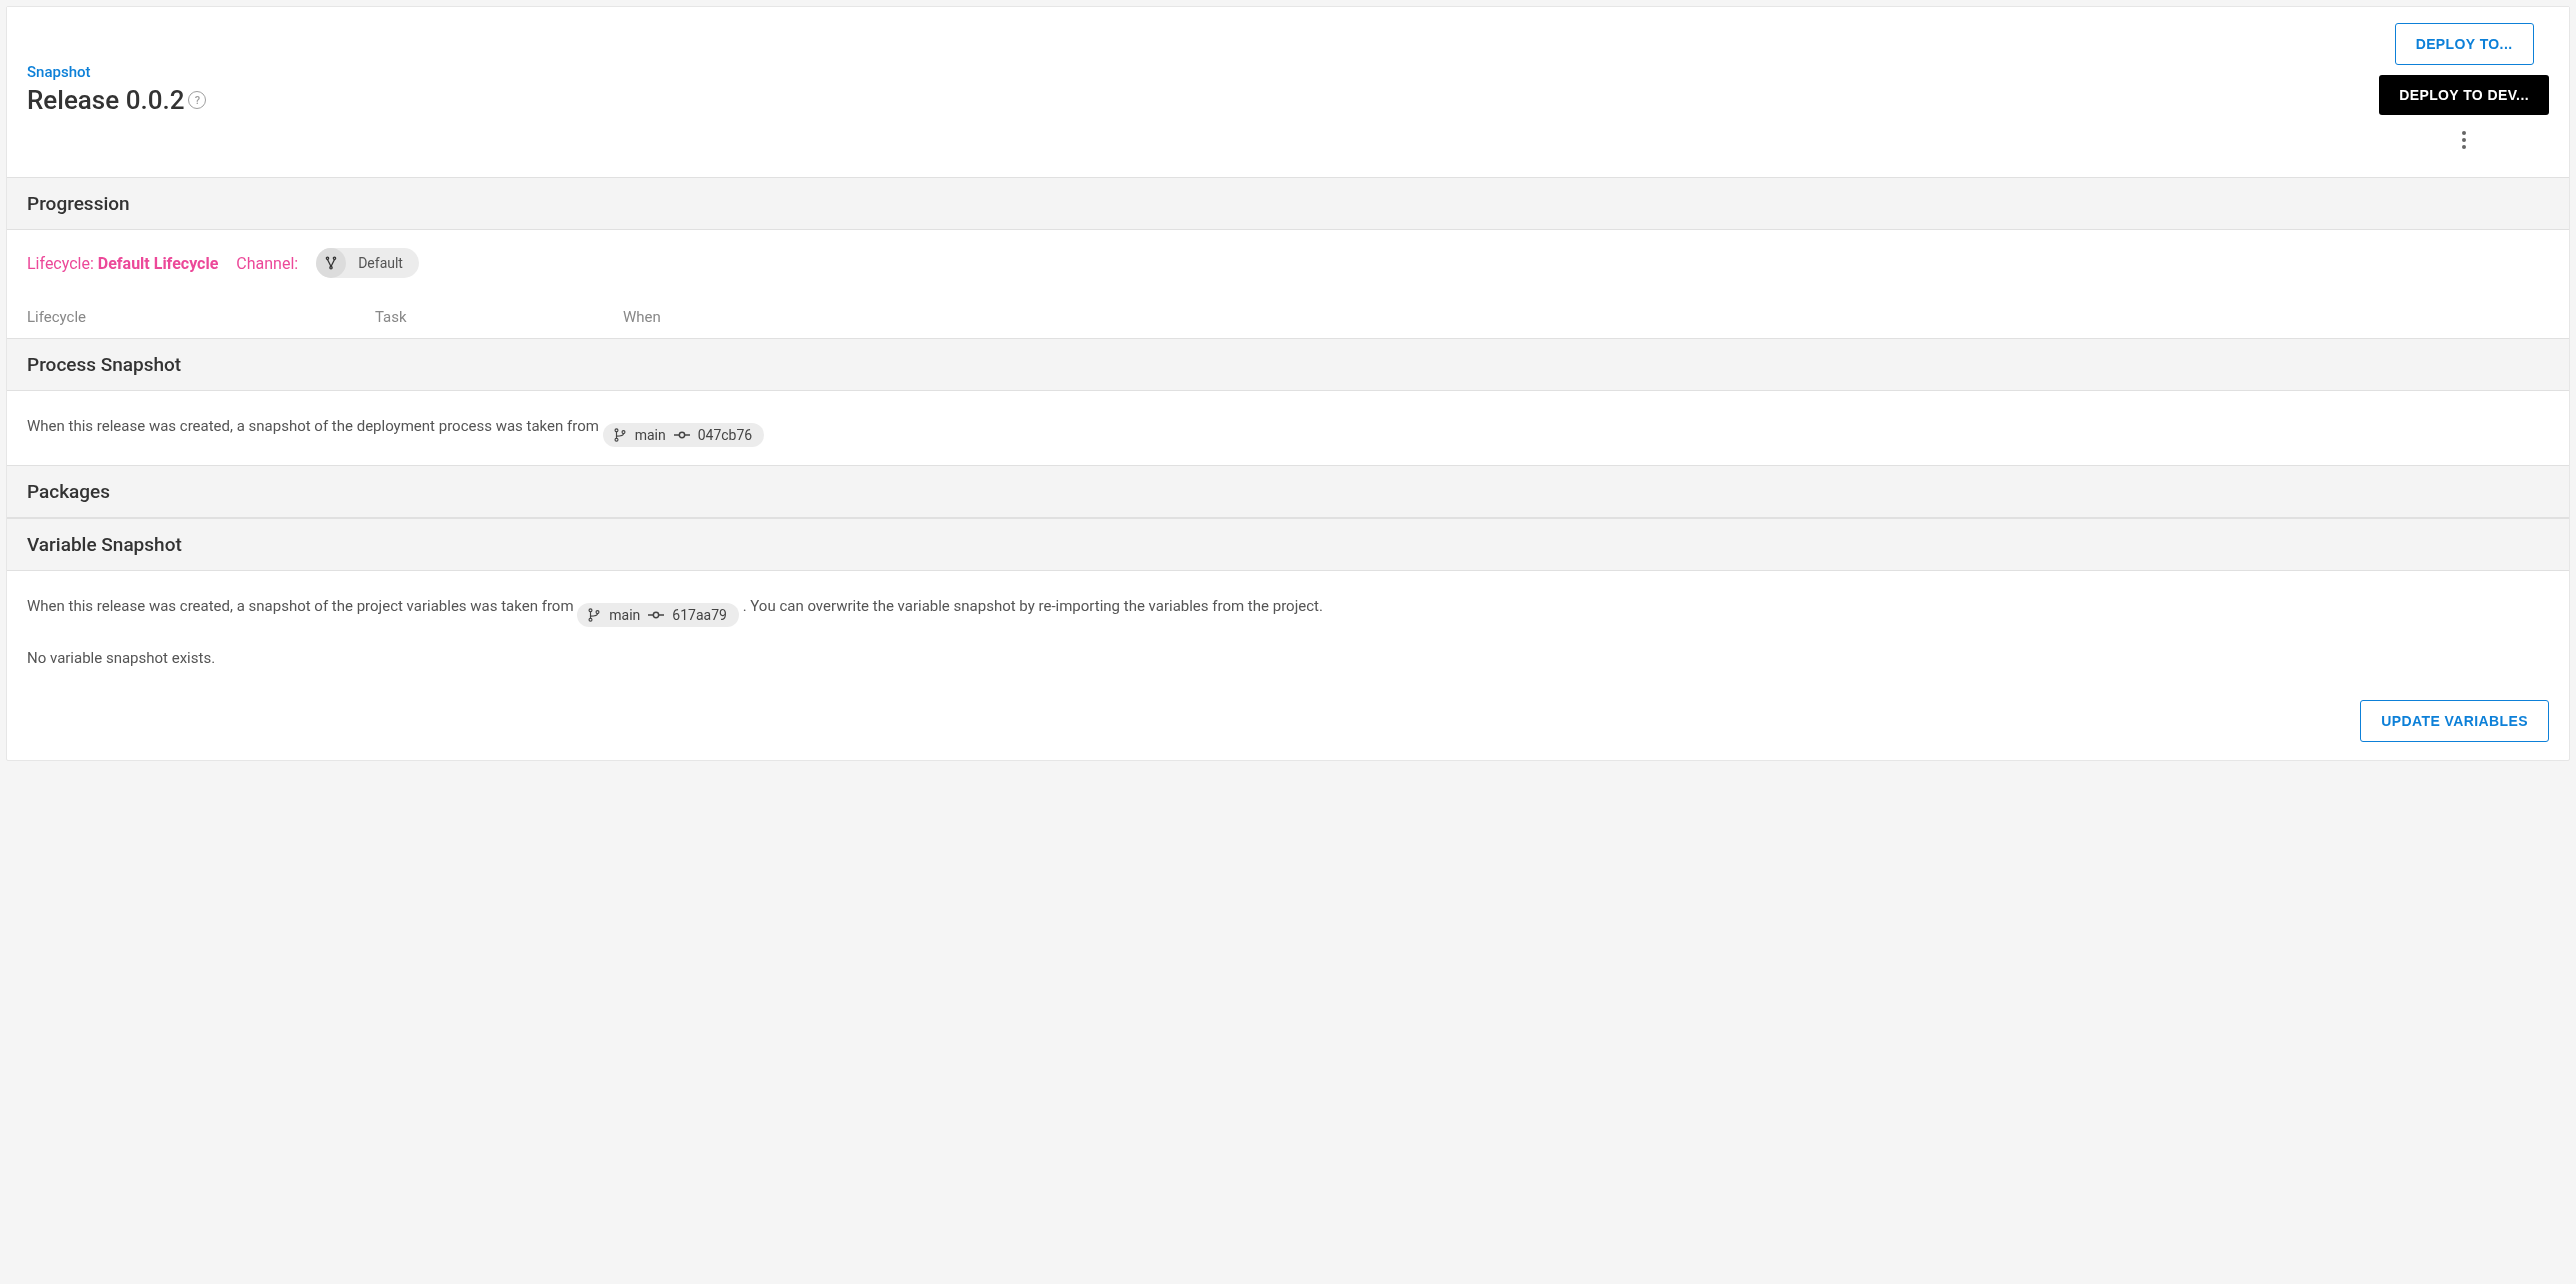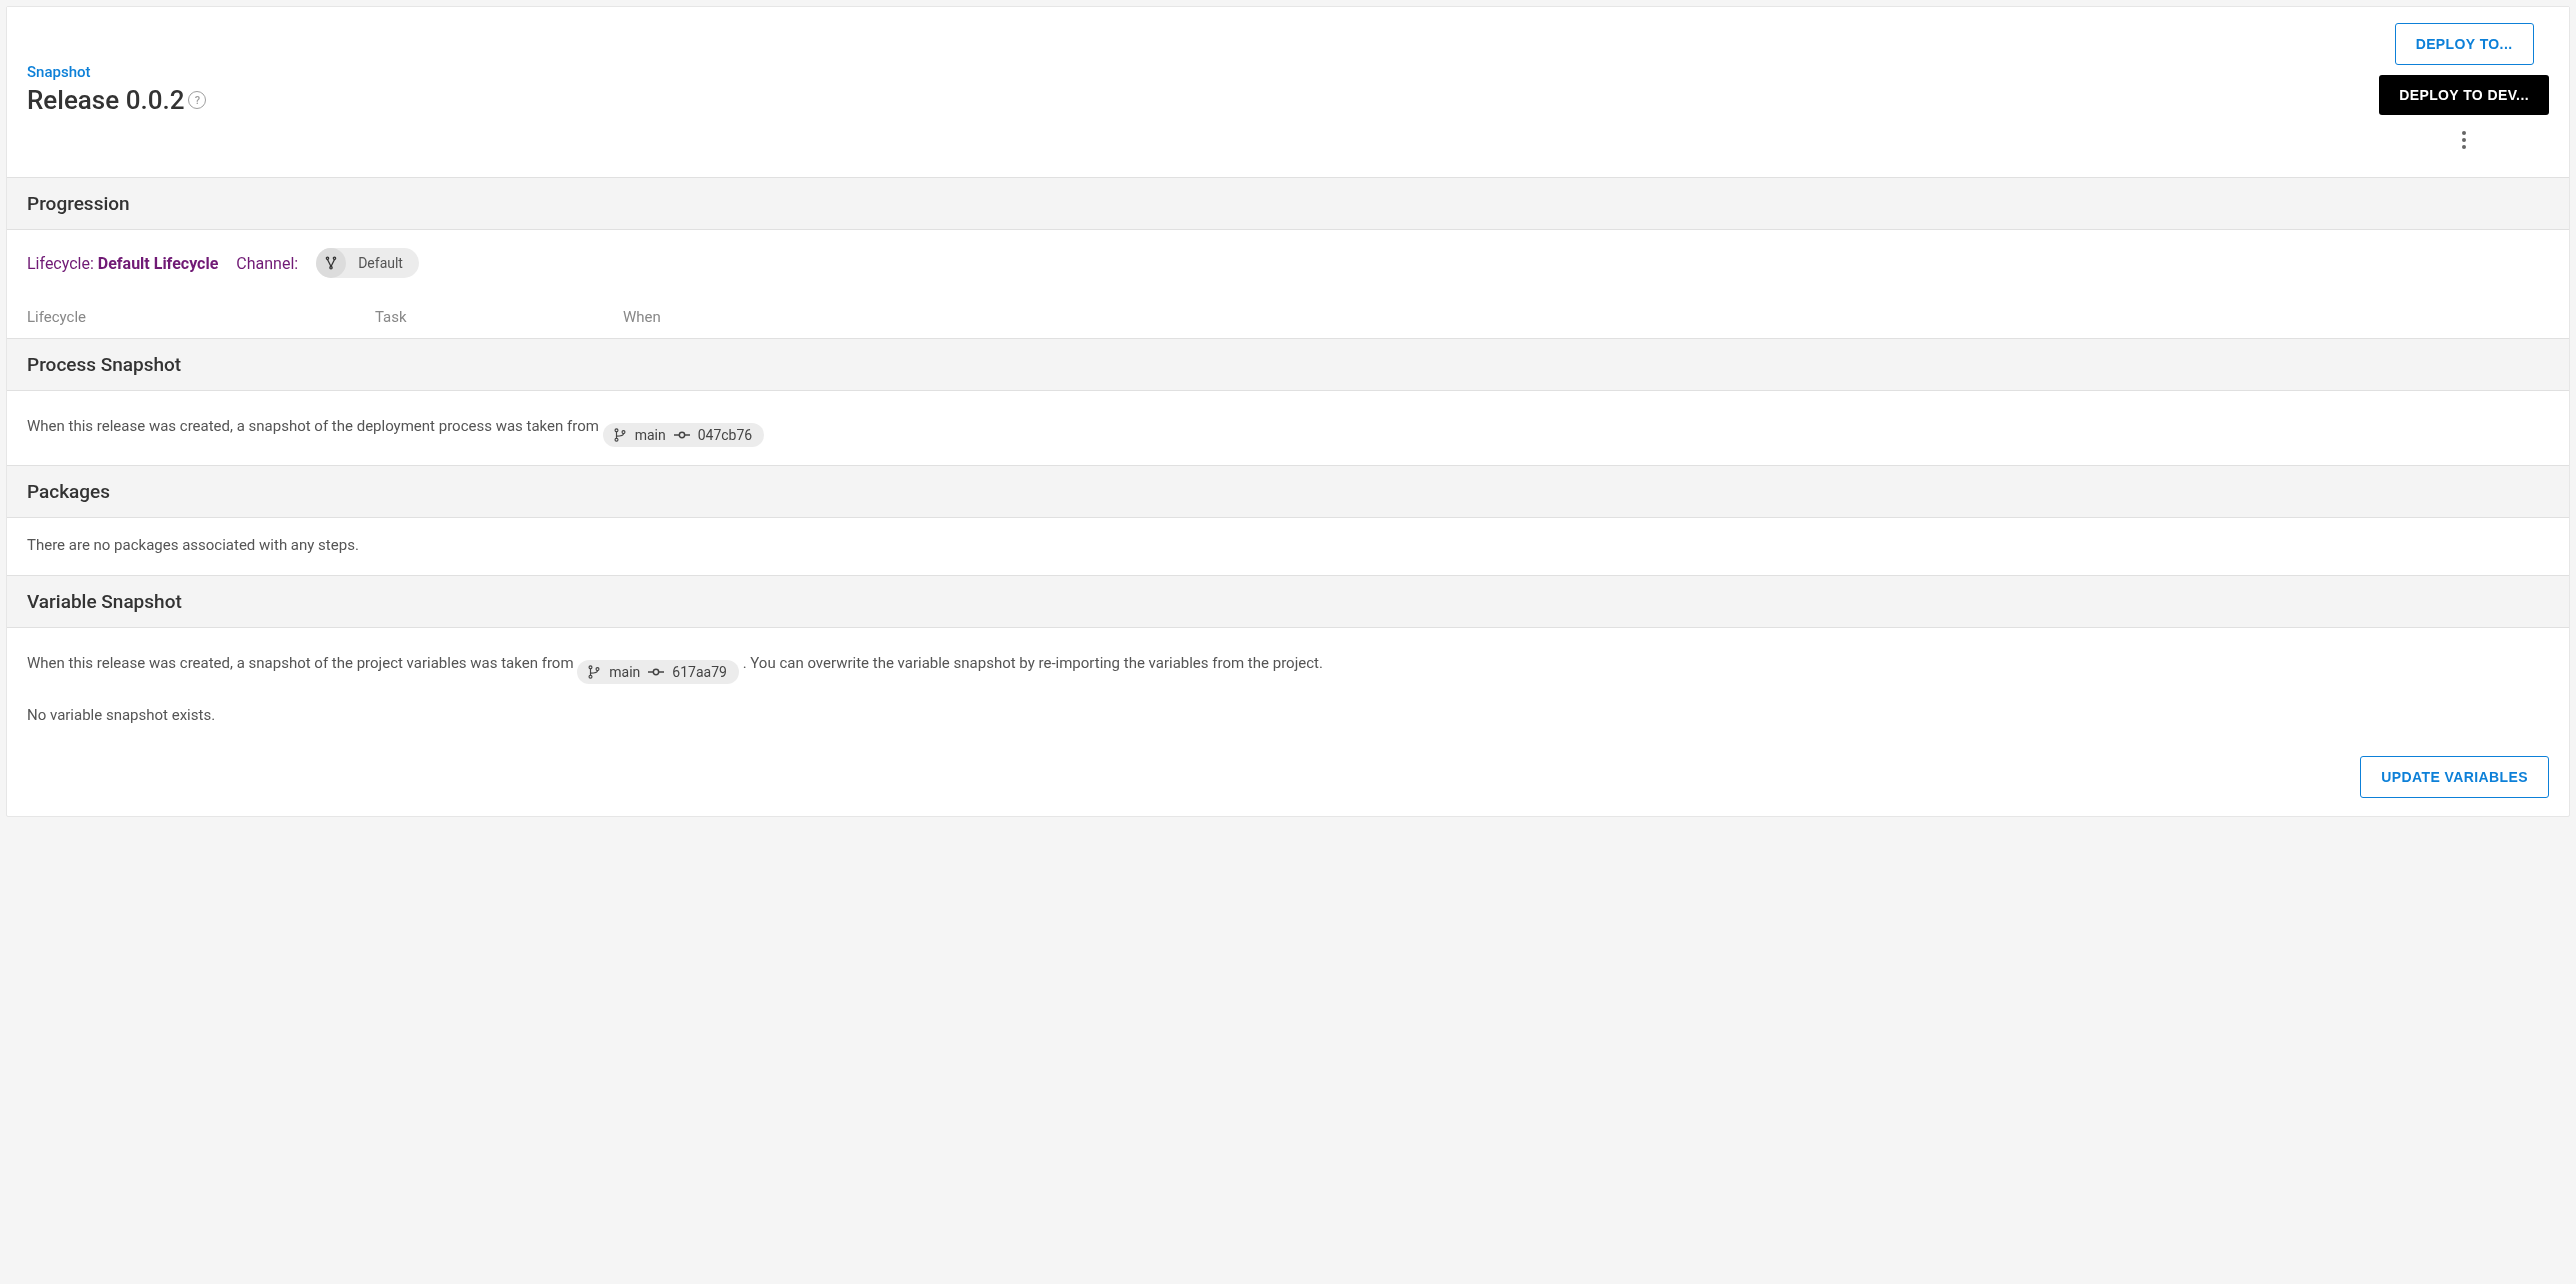--- a/index.html
+++ b/index.html
@@ -104,21 +104,21 @@
     background: #fff;
   }
   .lifecycle-row {
     display: flex;
     align-items: center;
     gap: 18px;
     margin-bottom: 24px;
   }
   .lifecycle-label {
     font-size: 16px;
-    color: #701a75;
+    color: #ec4899;
   }
   .lifecycle-value {
     font-weight: 700;
   }
   .channel-chip {
     display: inline-flex;
     align-items: center;
     background: #ececec;
     border-radius: 20px;
     padding-right: 16px;
@@ -280,23 +280,20 @@
           <circle cx="12" cy="7" r="4"></circle>
           <line x1="0" y1="7" x2="8" y2="7"></line>
           <line x1="16" y1="7" x2="24" y2="7"></line>
         </svg>
       </span>
       <span>047cb76</span>
     </span>
   </div>
 
   <div class="section-header">Packages</div>
-  <div class="snapshot-section">
-    <span class="body-text">There are no packages associated with any steps.</span>
-  </div>
 
   <div class="section-header">Variable Snapshot</div>
   <div class="snapshot-section">
     <div class="snapshot-text">
       <span class="body-text">When this release was created, a snapshot of the project variables was taken from </span>
       <span class="git-chip">
         <span class="branch-icon">
           <svg width="14" height="14" viewBox="0 0 24 24" fill="none" stroke="#444" stroke-width="2" stroke-linecap="round" stroke-linejoin="round">
             <circle cx="6" cy="4" r="2.5"></circle>
             <circle cx="6" cy="20" r="2.5"></circle>

